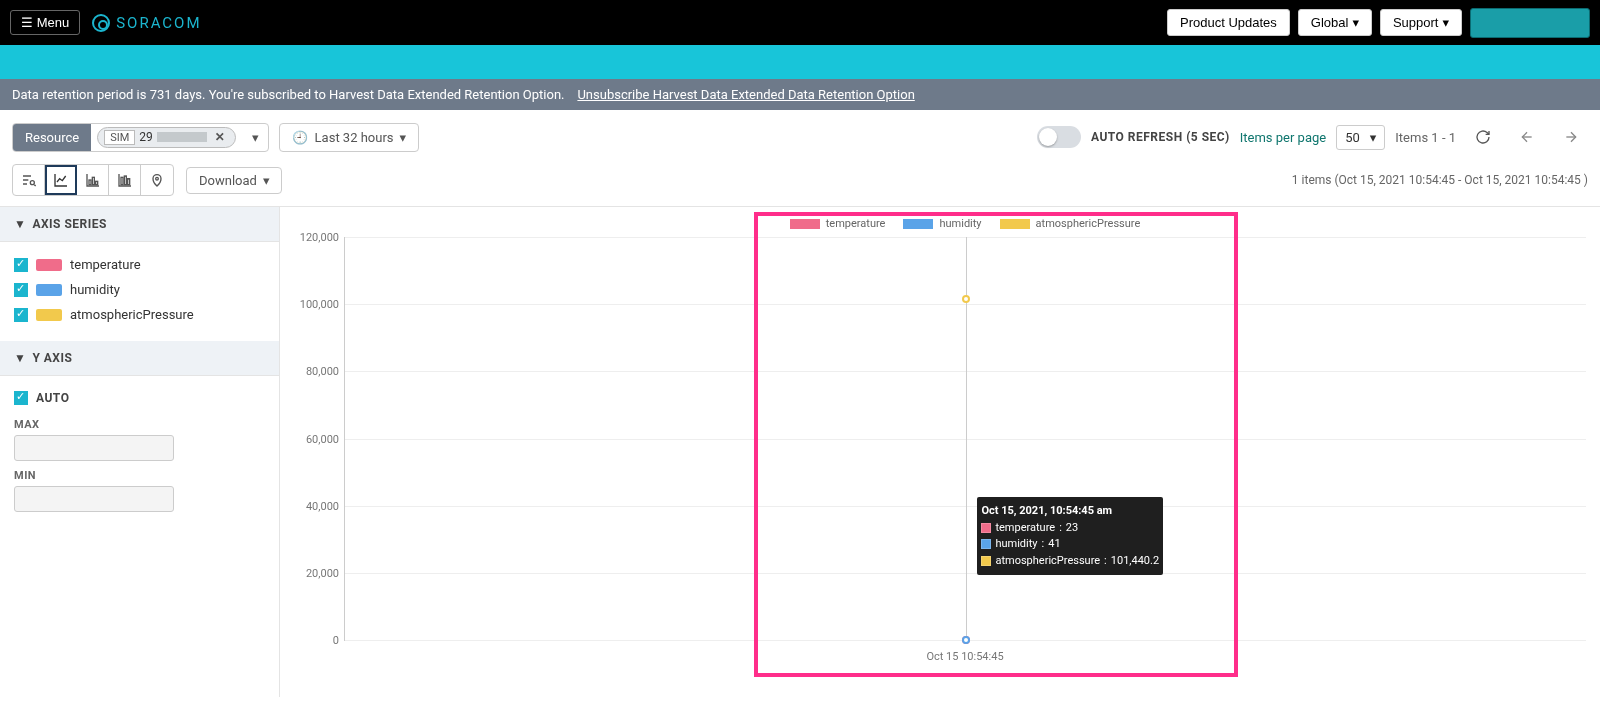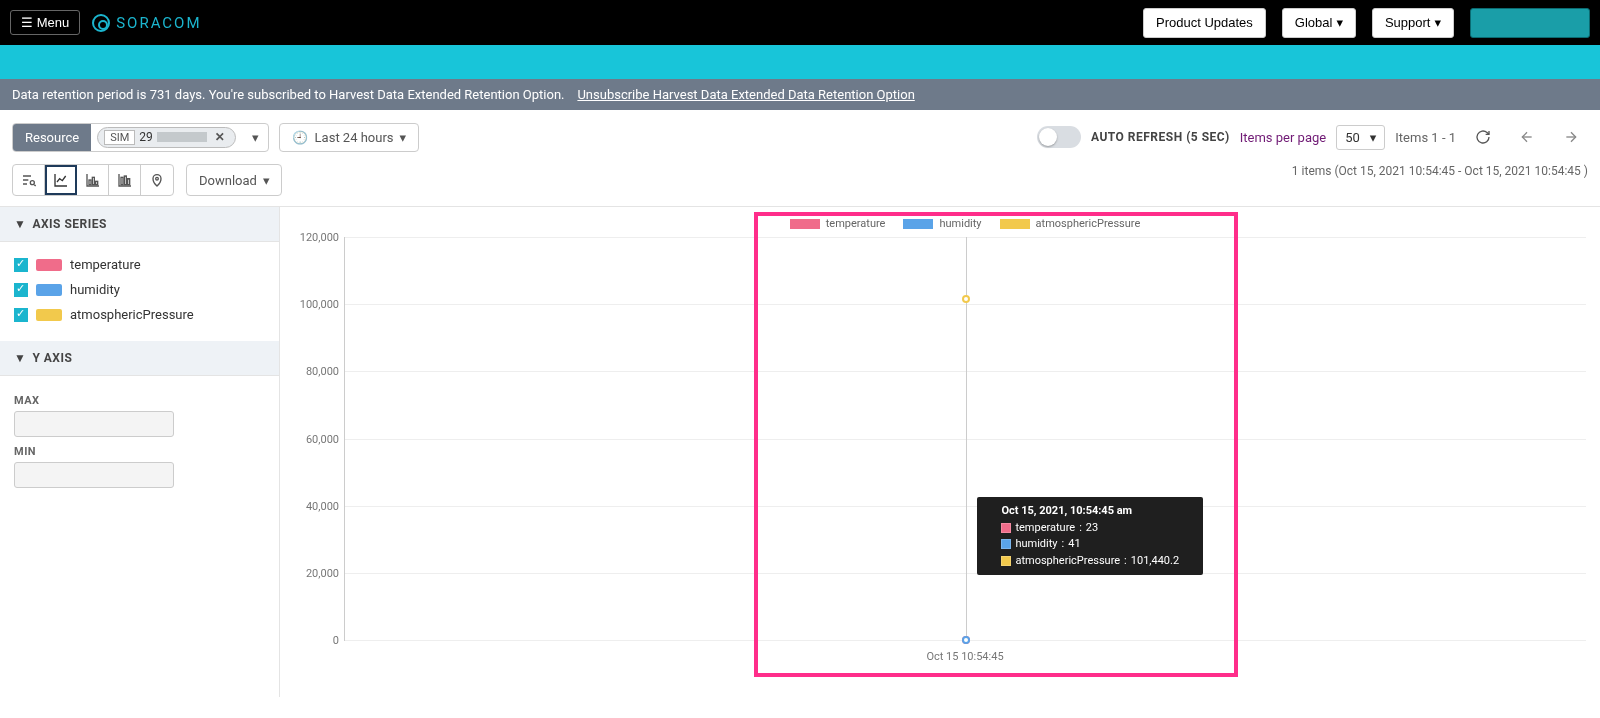--- a/index.html
+++ b/index.html
@@ -3,42 +3,42 @@
 <meta charset="utf-8">
 <style>
   * { box-sizing: border-box; margin: 0; padding: 0; }
   body { font-family: -apple-system, "Segoe UI", Roboto, Arial, sans-serif; font-size: 13px; color: #333; background:#fff; }
   .topbar { background:#000; height:45px; display:flex; align-items:center; padding:0 10px; justify-content: space-between;}
   .topbar-left { display:flex; align-items:center; gap:12px; }
   .menu-btn { background:#000; border:1px solid #666; color:#fff; padding:4px 10px; border-radius:3px; display:flex; align-items:center; gap:4px; font-size:13px;}
   .logo { display:flex; align-items:center; gap:6px; color:#1bb5ce; font-weight:400; letter-spacing:2px; font-size:15px;}
   .logo-ring { width:18px; height:18px; border:2px solid #1bb5ce; border-radius:50%; position:relative; }
   .logo-ring::after { content:''; position:absolute; width:6px; height:6px; border:2px solid #1bb5ce; border-radius:50%; top:4px; left:4px;}
-  .topbar-right { display:flex; gap:16px; }
+  .topbar-right { display:flex; gap:8px; align-items:center; }
   .top-btn { background:#fff; border:1px solid #ccc; padding:5px 12px; border-radius:3px; font-size:13px; display:flex; align-items:center; gap:4px;}
   .top-chip { background:#1a9ea8; width:120px; height:30px; border:1px solid #0a6b72; border-radius:3px;}
   .tealbar { background:#18c5d9; height:34px; }
   .notice { background:#6e7a8a; color:#fff; padding:8px 12px; font-size:13px; }
   .notice a { color:#fff; text-decoration:underline; }
   .toolbar { display:flex; align-items:center; padding:10px 12px; gap:10px; justify-content: space-between;}
   .toolbar-left, .toolbar-right { display:flex; align-items:center; gap:10px;justify-content:space-between; }
   .resource-group { display:flex; align-items:center; border:1px solid #ccc; border-radius:4px; overflow:hidden;}
   .resource-label { background:#6e7a8a; color:#fff; padding:6px 12px; font-size:13px;}
   .resource-chip { display:flex; align-items:center; background:#e9ecef; border:1px solid #bbb; border-radius:12px; padding:2px 6px; margin:0 6px; font-size:12px;}
   .resource-chip .sim-tag { background:#fff; border:1px solid #bbb; padding:0 5px; border-radius:0; margin-right:4px; font-size:11px; color:#555;}
   .redacted { display:inline-block; width:50px; height:10px; background:#c4c9cc; margin:0 4px;}
   .chip-x { color:#555; font-weight:bold; padding:0 4px;}
   .dropdown-caret { padding:0 10px; color:#555;}
   .range-btn { border:1px solid #ccc; border-radius:4px; padding:6px 12px; display:flex; align-items:center; gap:6px; color:#555;}
   .switch { width:44px; height:22px; background:#d9dde2; border-radius:22px; position:relative; }
   .switch::after { content:''; position:absolute; width:18px; height:18px; background:#fff; border-radius:50%; top:2px; left:2px; box-shadow:0 1px 2px rgba(0,0,0,.3);}
   .auto-label { font-weight:700; font-size:12px; color:#444; letter-spacing:.5px;}
   .select { border:1px solid #ccc; border-radius:3px; padding:4px 8px; display:flex; align-items:center; gap:10px;}
   .icon-btn { width:34px; height:34px; display:flex; align-items:center; justify-content:center; color:#555;}
-  .viewbar { display:flex; padding:0 12px 10px; gap:12px;}
+  .viewbar { display:flex; align-items:center; padding:0 12px 10px; gap:12px;}
   .viewgroup { display:flex; border:1px solid #ccc; border-radius:4px; overflow:hidden;}
   .viewgroup > div { width:32px; height:30px; display:flex; align-items:center; justify-content:center; border-right:1px solid #ccc;}
   .viewgroup > div:last-child { border-right:none;}
   .viewgroup .active { outline:2px solid #1e3a5a; outline-offset:-2px;}
   .download-btn { border:1px solid #ccc; border-radius:4px; padding:5px 12px; display:flex; align-items:center; gap:6px; color:#555;}
   .items-info { margin-left:auto; color:#666; font-size:12px;}
   .content { display:flex; border-top:1px solid #e4e4e4; }
   .sidebar { width:280px; border-right:1px solid #e4e4e4; background:#fff; }
   .panel-header { background:#eef2f6; padding:10px 14px; font-weight:700; font-size:12px; color:#444; border-bottom:1px solid #e4e4e4; display:flex; align-items:center; gap:6px; letter-spacing:.5px;}
   .panel-body { padding:10px 14px 14px; }
@@ -53,21 +53,21 @@
   .plot { position:absolute; left:0; top:20px; right:0; bottom:36px; border-left:1px solid #ccc; border-bottom:1px solid #ccc;}
   .grid-line { position:absolute; left:0; right:0; border-top:1px solid #eee;}
   .ytick { position:absolute; left:-56px; width:50px; text-align:right; font-size:11px; color:#777; transform:translateY(-50%);}
   .vline { position:absolute; top:0; bottom:0; border-left:1px solid #ccc;}
   .datapoint { position:absolute; width:8px; height:8px; border-radius:50%; background:#fff; transform:translate(-50%,-50%);}
   .legend { position:absolute; top:0; left:0; right:0; display:flex; justify-content:center; gap:18px; font-size:11px; color:#666;}
   .legend-item { display:flex; align-items:center; gap:6px;}
   .legend-swatch { width:30px; height:10px;}
   .xtick { position:absolute; bottom:14px; font-size:11px; color:#777; transform:translateX(-50%);}
   .highlight-box { position:absolute; border:4px solid #ff2d8a; }
-  .tooltip { position:absolute; background:#1f1f1f; color:#fff; padding:6px 24px; border-radius:2px; font-size:11px; line-height:1.5; }
+  .tooltip { position:absolute; background:#1f1f1f; color:#fff; padding:6px 4px; border-radius:2px; font-size:11px; line-height:1.5; }
   .tooltip .tt-row { display:flex; align-items:center; gap:4px;}
   .tt-sw { width:10px; height:10px; display:inline-block; border:1px solid rgba(255,255,255,.2);}
   svg { display:block; }
 </style>
 </head>
 <body>
 
 <div class="topbar">
   <div class="topbar-left">
     <button class="menu-btn">
@@ -110,28 +110,28 @@
       <div class="resource-chip">
         <span class="sim-tag">SIM</span>
         <span>29</span>
         <span class="redacted"></span>
         <span class="chip-x">✕</span>
       </div>
       <span class="dropdown-caret">▾</span>
     </div>
     <div class="range-btn">
       <span>🕘</span>
-      <span>Last 24 hours</span>
+      <span>Last 32 hours</span>
       <span>▾</span>
     </div>
   </div>
   <div class="toolbar-right">
     <div class="switch"></div>
     <span class="auto-label">AUTO REFRESH (5 SEC)</span>
-    <span style="color:#701a75;">Items per page</span>
+    <span style="color:#0f766e;">Items per page</span>
     <div class="select">
       <span>50</span>
       <span>▾</span>
     </div>
     <span style="color:#666;">Items 1 - 1</span>
     <div class="icon-btn">
       <svg width="16" height="16" viewBox="0 0 24 24" fill="none" stroke="#555" stroke-width="2">
           <path d="M21 12a9 9 0 1 1-3-6.7L21 8"></path>
           <path d="M21 3v5h-5"></path>
         </svg>
@@ -218,20 +218,24 @@
         <span class="cb"></span>
         <span class="swatch" style="background:#f2c94c;"></span>
         <span>atmosphericPressure</span>
       </div>
     </div>
     <div class="panel-header">
       <span>▼</span>
       <span>Y AXIS</span>
     </div>
     <div class="panel-body">
+      <div class="series-row">
+        <span class="cb"></span>
+        <span class="auto-label">AUTO</span>
+      </div>
       <div class="axis-label">MAX</div>
       <input class="field" style="">
       <div class="axis-label">MIN</div>
       <input class="field" style="">
     </div>
   </aside>
 
   <div class="chart-area">
     <div class="chart-wrapper">
       <div class="legend">

